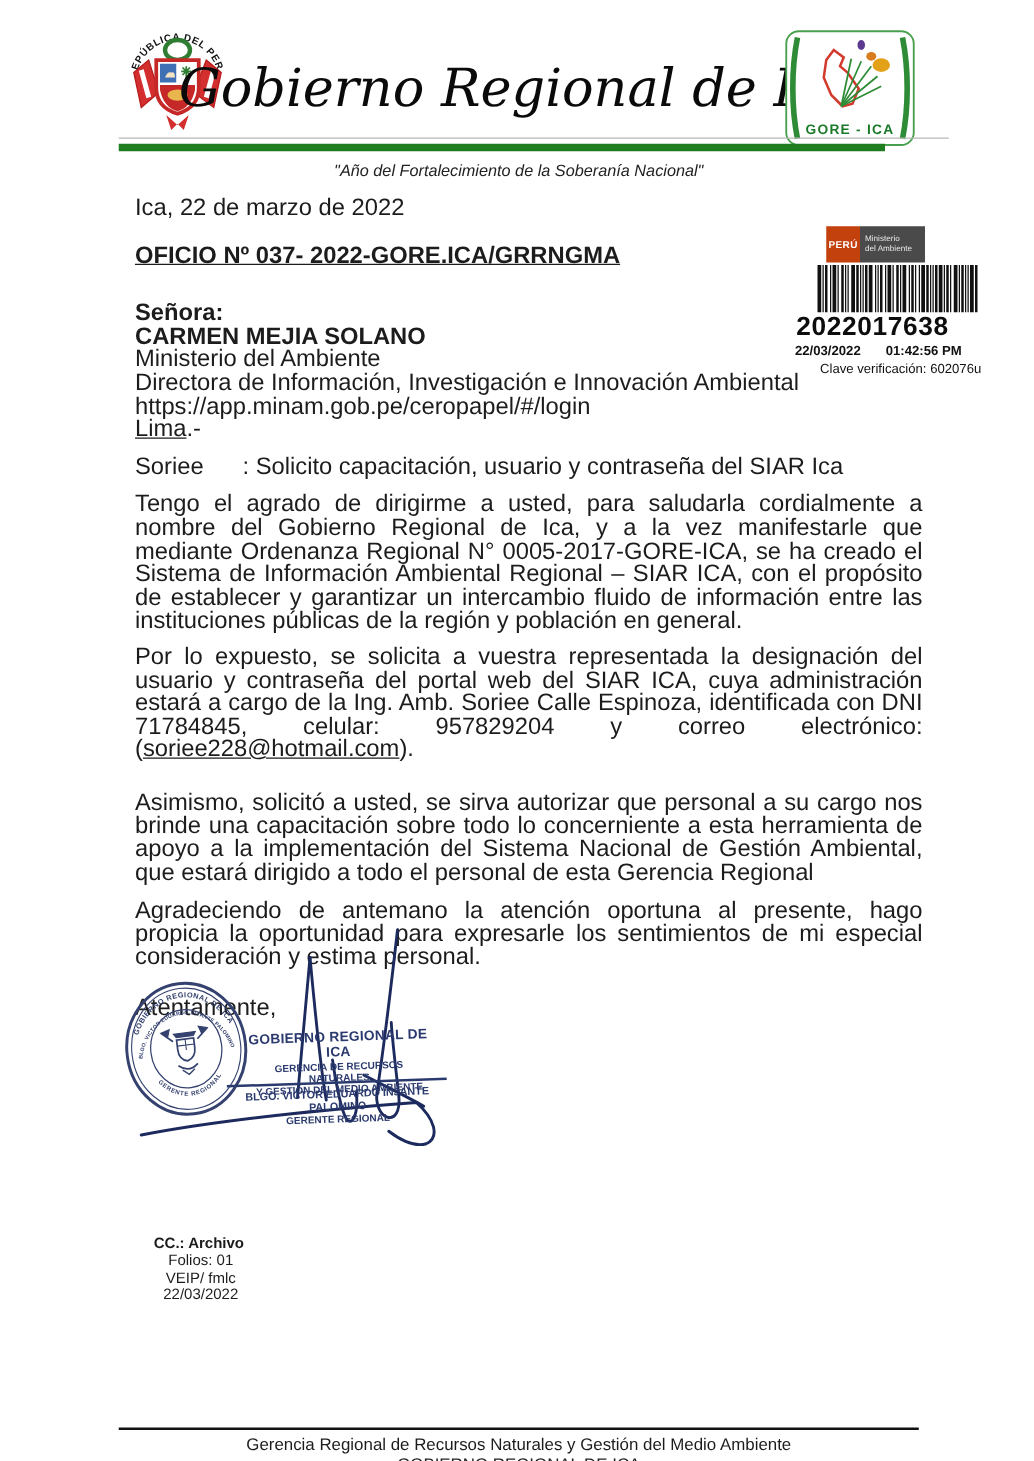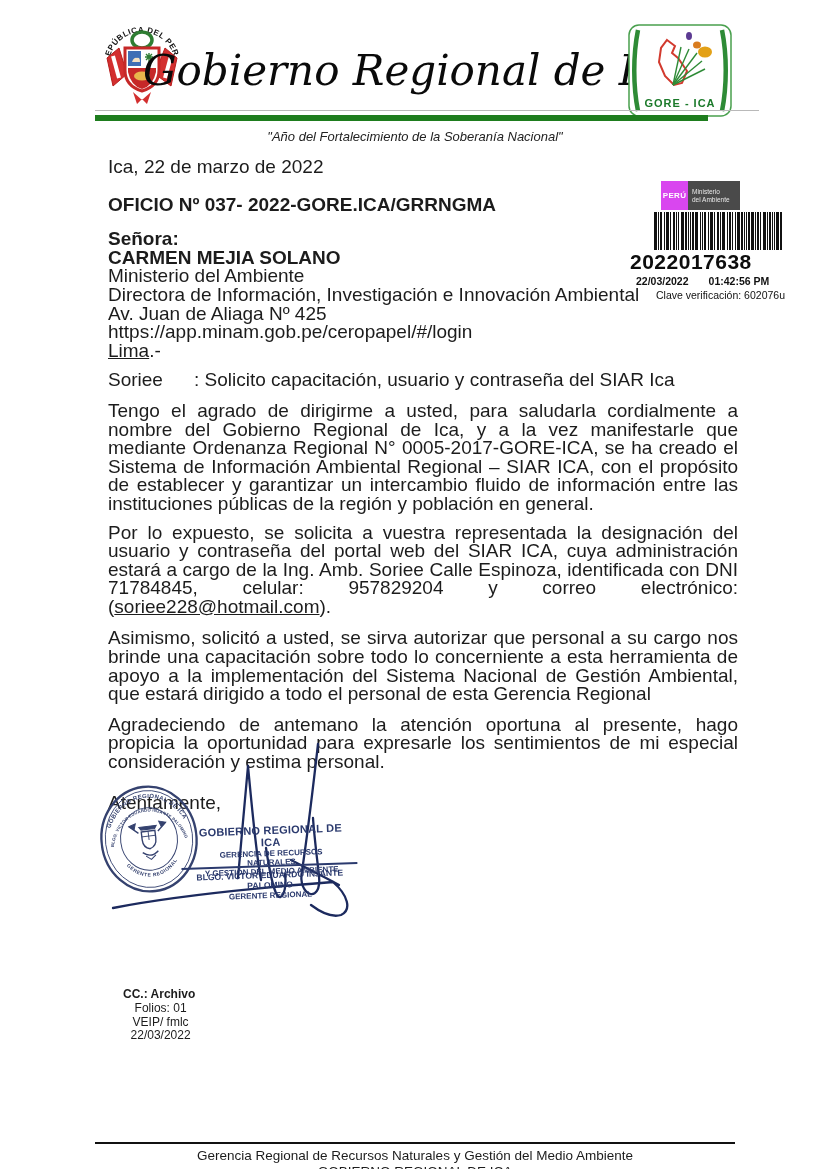--- a/index.html
+++ b/index.html
@@ -13,44 +13,44 @@
                font-family:"DejaVu Serif", serif; font-style:italic; font-size:42px; color:#0a0a0a; }
   .gore-logo { position:absolute; left:627px; top:23px; width:106px; height:95px; }
   .rule-thin  { position:absolute; left:95px; top:110px; width:664px; height:1px; background:#b9b9b9; }
   .rule-green { position:absolute; left:95px; top:115px; width:613px; height:6px; background:#1e7d1e; }
   .motto { position:absolute; left:95px; top:129px; width:640px; text-align:center;
            font-style:italic; font-size:13px; color:#222; }
 
   
   .reception-stamp { position:absolute; left:628px; top:181px; width:170px; }
   .rs-header { display:flex; margin-left:33px; height:29px; }
-  .rs-peru { width:27px; background:#d946ef; color:#fff; font-weight:bold; font-size:8px;
+  .rs-peru { width:27px; background:#c2410c; color:#fff; font-weight:bold; font-size:8px;
              display:flex; align-items:center; justify-content:center; letter-spacing:.3px; }
   .rs-ministry { width:52px; background:#4a4a4a; color:#e8e8e8; font-size:6.5px; line-height:8px;
                  display:flex; flex-direction:column; justify-content:center; padding-left:4px; }
   .rs-barcode { display:block; margin:2px 0 0 25px; }
-  .rs-number { width:136px; margin-left:2px; font-size:21px; font-weight:bold;
+  .rs-number { width:136px; margin-left:2px; text-align:center; font-size:21px; font-weight:bold;
                letter-spacing:.5px; color:#0d0d0d; margin-top:0px; }
   .rs-datetime { display:flex; gap:20px; margin-left:8px; margin-top:1px;
                  font-size:10.5px; font-weight:bold; color:#111; }
   .rs-verification { margin-left:28px; margin-top:2px; font-size:10.5px; font-weight:normal; color:#111; }
 
   
   .letter { position:absolute; left:108px; top:158px; width:630px; font-size:19px; line-height:18.6px; }
   .oficio { margin-top:19px; font-weight:bold; }
-  .oficio .u2 { }
-  .recipient { margin-top:16px; }
+  .oficio .u2 { text-decoration:underline; }
+  .recipient { margin-top:28px; }
   .b { font-weight:bold; }
   .u { text-decoration:underline; }
   .url { color:#1c1c1c; }
   .subject-row { margin-top:11px; display:flex; }
   .subject-label { width:86px; flex:0 0 86px; }
   .para { margin-top:10px; text-align:justify; }
   .mt12 { margin-top:12px; }
-  .mt13 { margin-top:13px; }
+  .mt13 { margin-top:24px; }
   .mt14 { margin-top:12px; }
   .closing { margin-top:22px; }
 
   
   .seal { position:absolute; left:100px; top:784px; width:98px; height:110px; transform:rotate(-7deg); }
   .seal text { fill:#35426f; font-family:"Liberation Sans", sans-serif; }
   .signature-svg { position:absolute; left:95px; top:738px; width:360px; height:185px; }
   .office-stamp { position:absolute; left:198px; top:824px; width:146px; text-align:center;
                   color:#2b3a6e; transform:rotate(-2deg); }
   .os-line1 { font-size:11px; font-weight:bold; letter-spacing:.2px; }
@@ -154,21 +154,20 @@
   <main class="letter">
     <div class="date-line">Ica, 22 de marzo de 2022</div>
     <div class="oficio">
       <span class="u2">OFICIO Nº 037- 2022-GORE.ICA/GRRNGMA</span>
     </div>
     <div class="recipient">
       <div class="b">Señora:</div>
       <div class="b">CARMEN MEJIA SOLANO</div>
       <div>Ministerio del Ambiente</div>
       <div>Directora de Información, Investigación e Innovación Ambiental</div>
-      <div>Av. Juan de Aliaga Nº 425</div>
       <div class="url">https://app.minam.gob.pe/ceropapel/#/login</div>
       <div>
         <span class="u">Lima</span><span>.-</span>
       </div>
     </div>
     <div class="subject-row">
       <span class="subject-label">Soriee</span>
       <span class="subject-text"><span>:</span> <span>Solicito capacitación, usuario y contraseña del SIAR Ica</span></span>
     </div>
     <p class="para mt12">Tengo el agrado de dirigirme a usted, para saludarla cordialmente a nombre del Gobierno Regional de Ica, y a la vez manifestarle que mediante Ordenanza Regional N° 0005-2017-GORE-ICA, se ha creado el Sistema de Información Ambiental Regional – SIAR ICA, con el propósito de establecer y garantizar un intercambio fluido de información entre las instituciones públicas de la región y población en general.</p>

